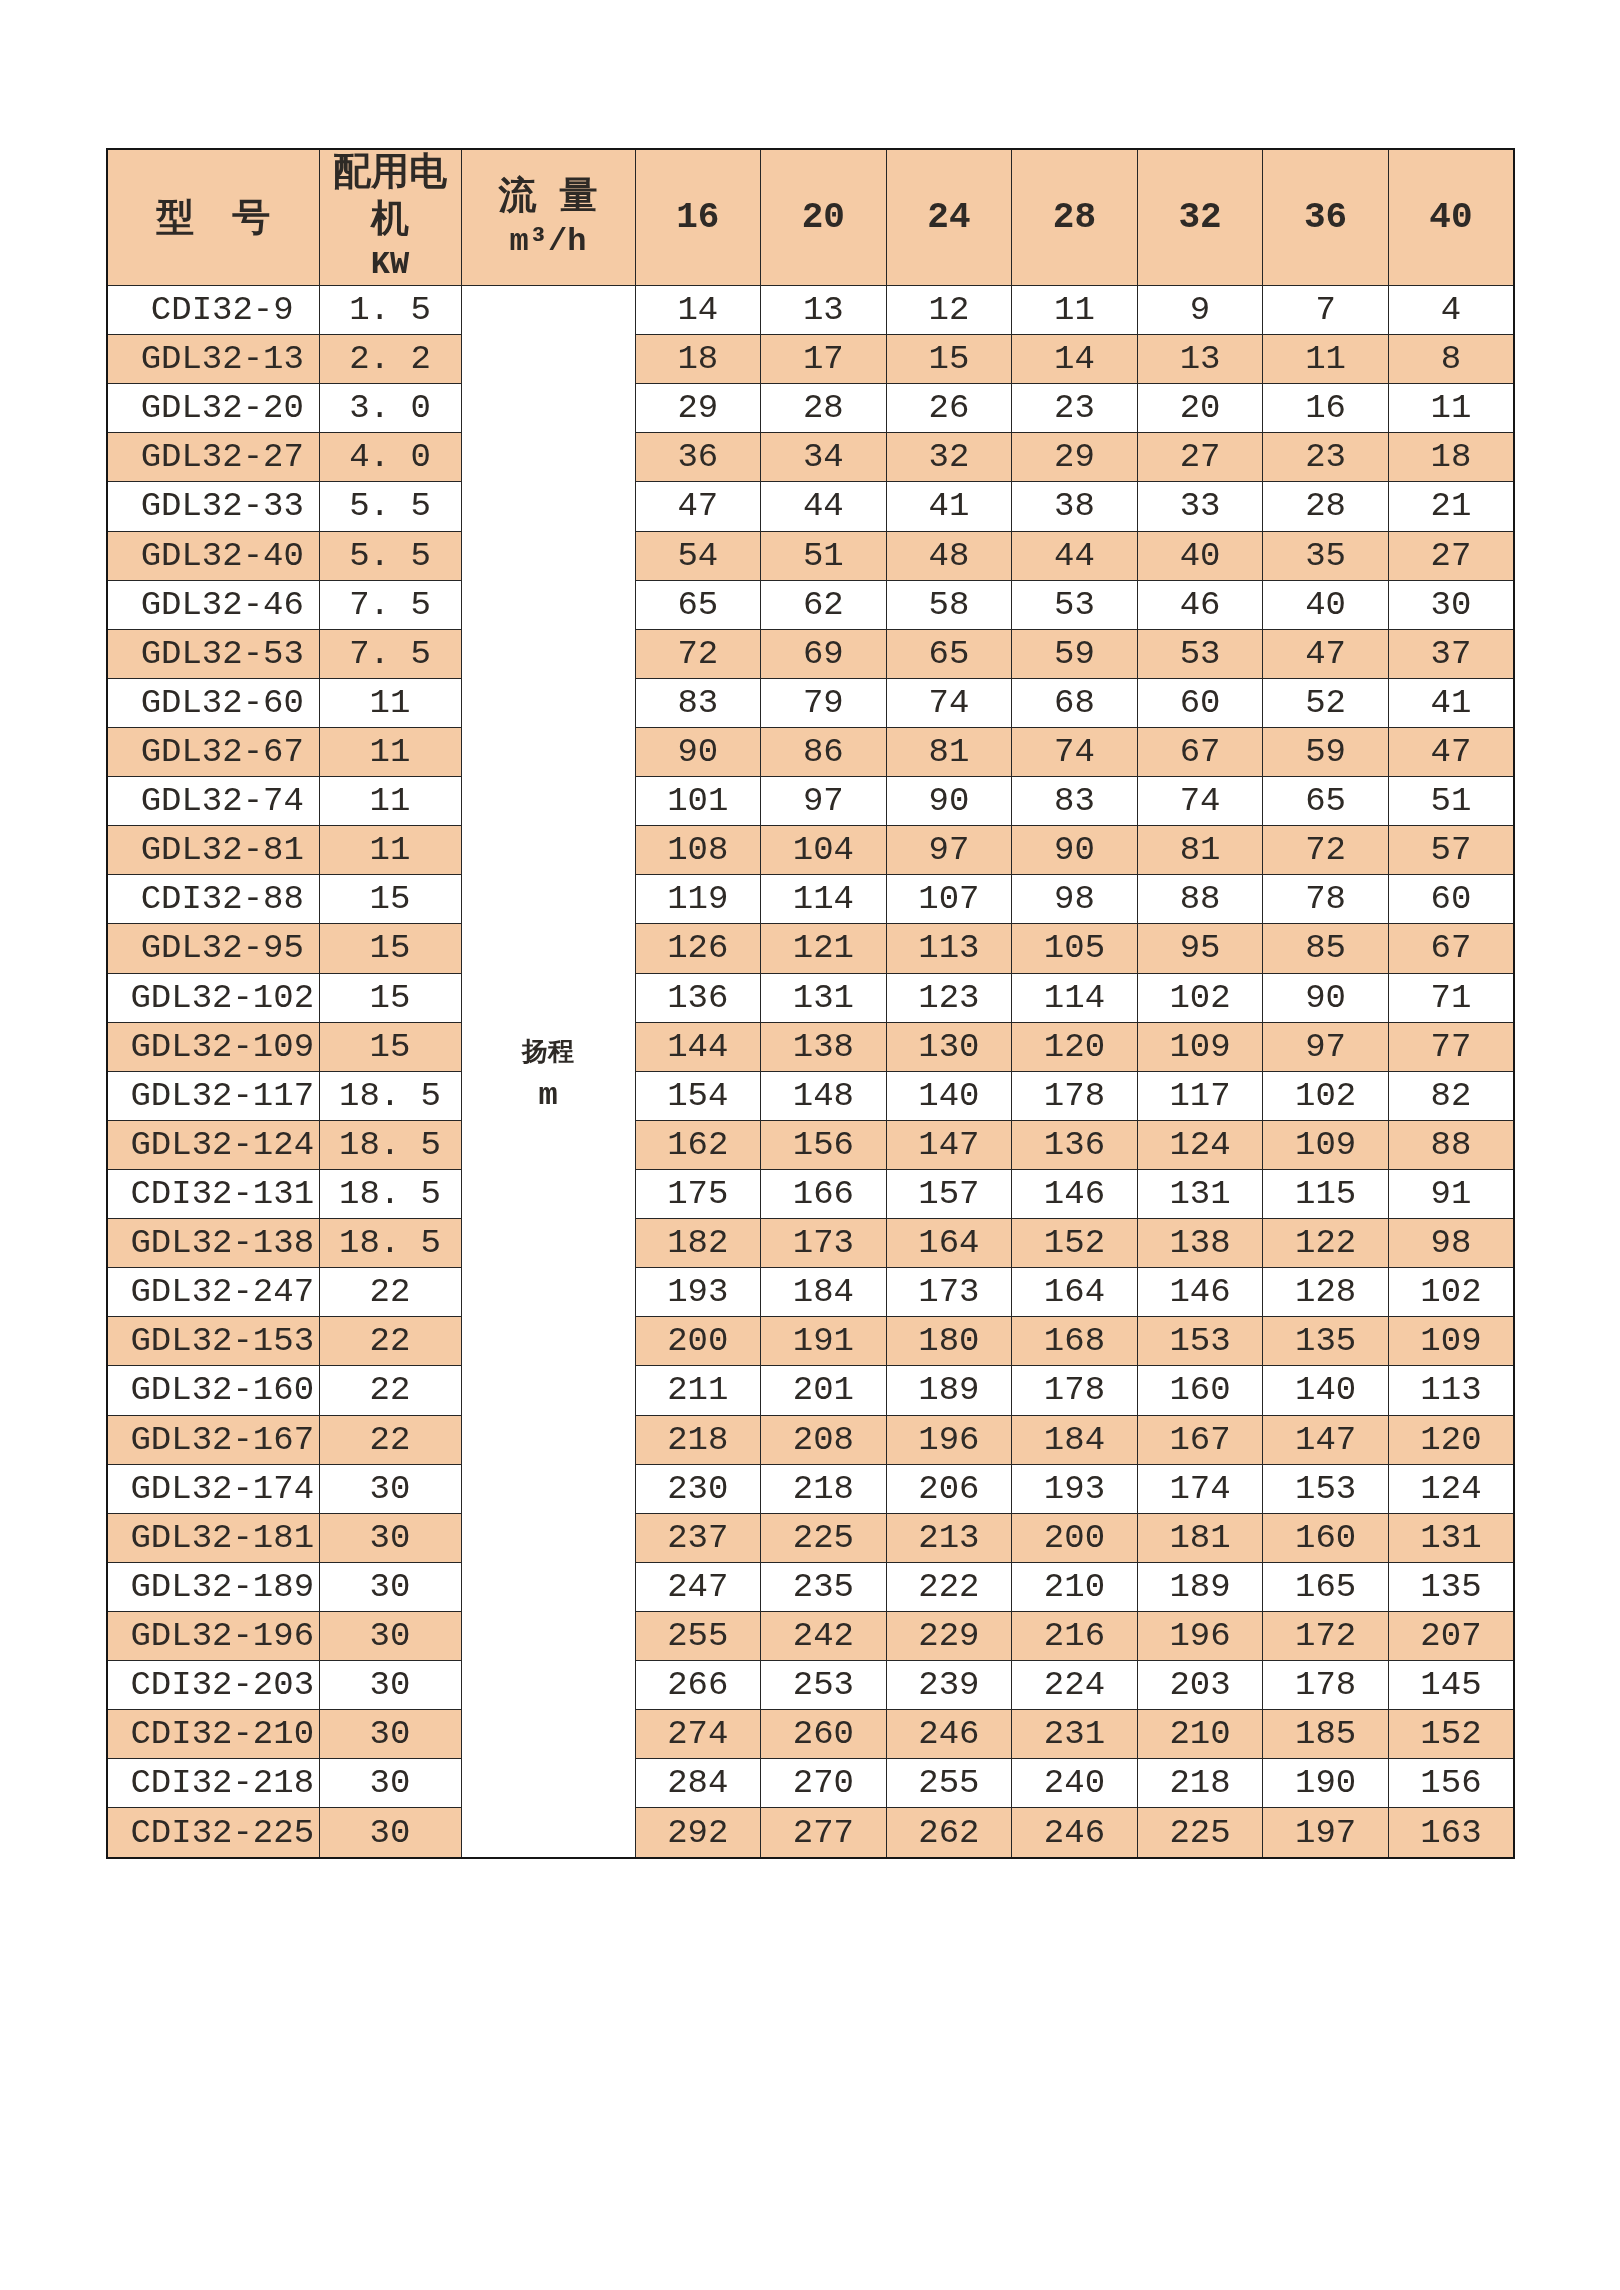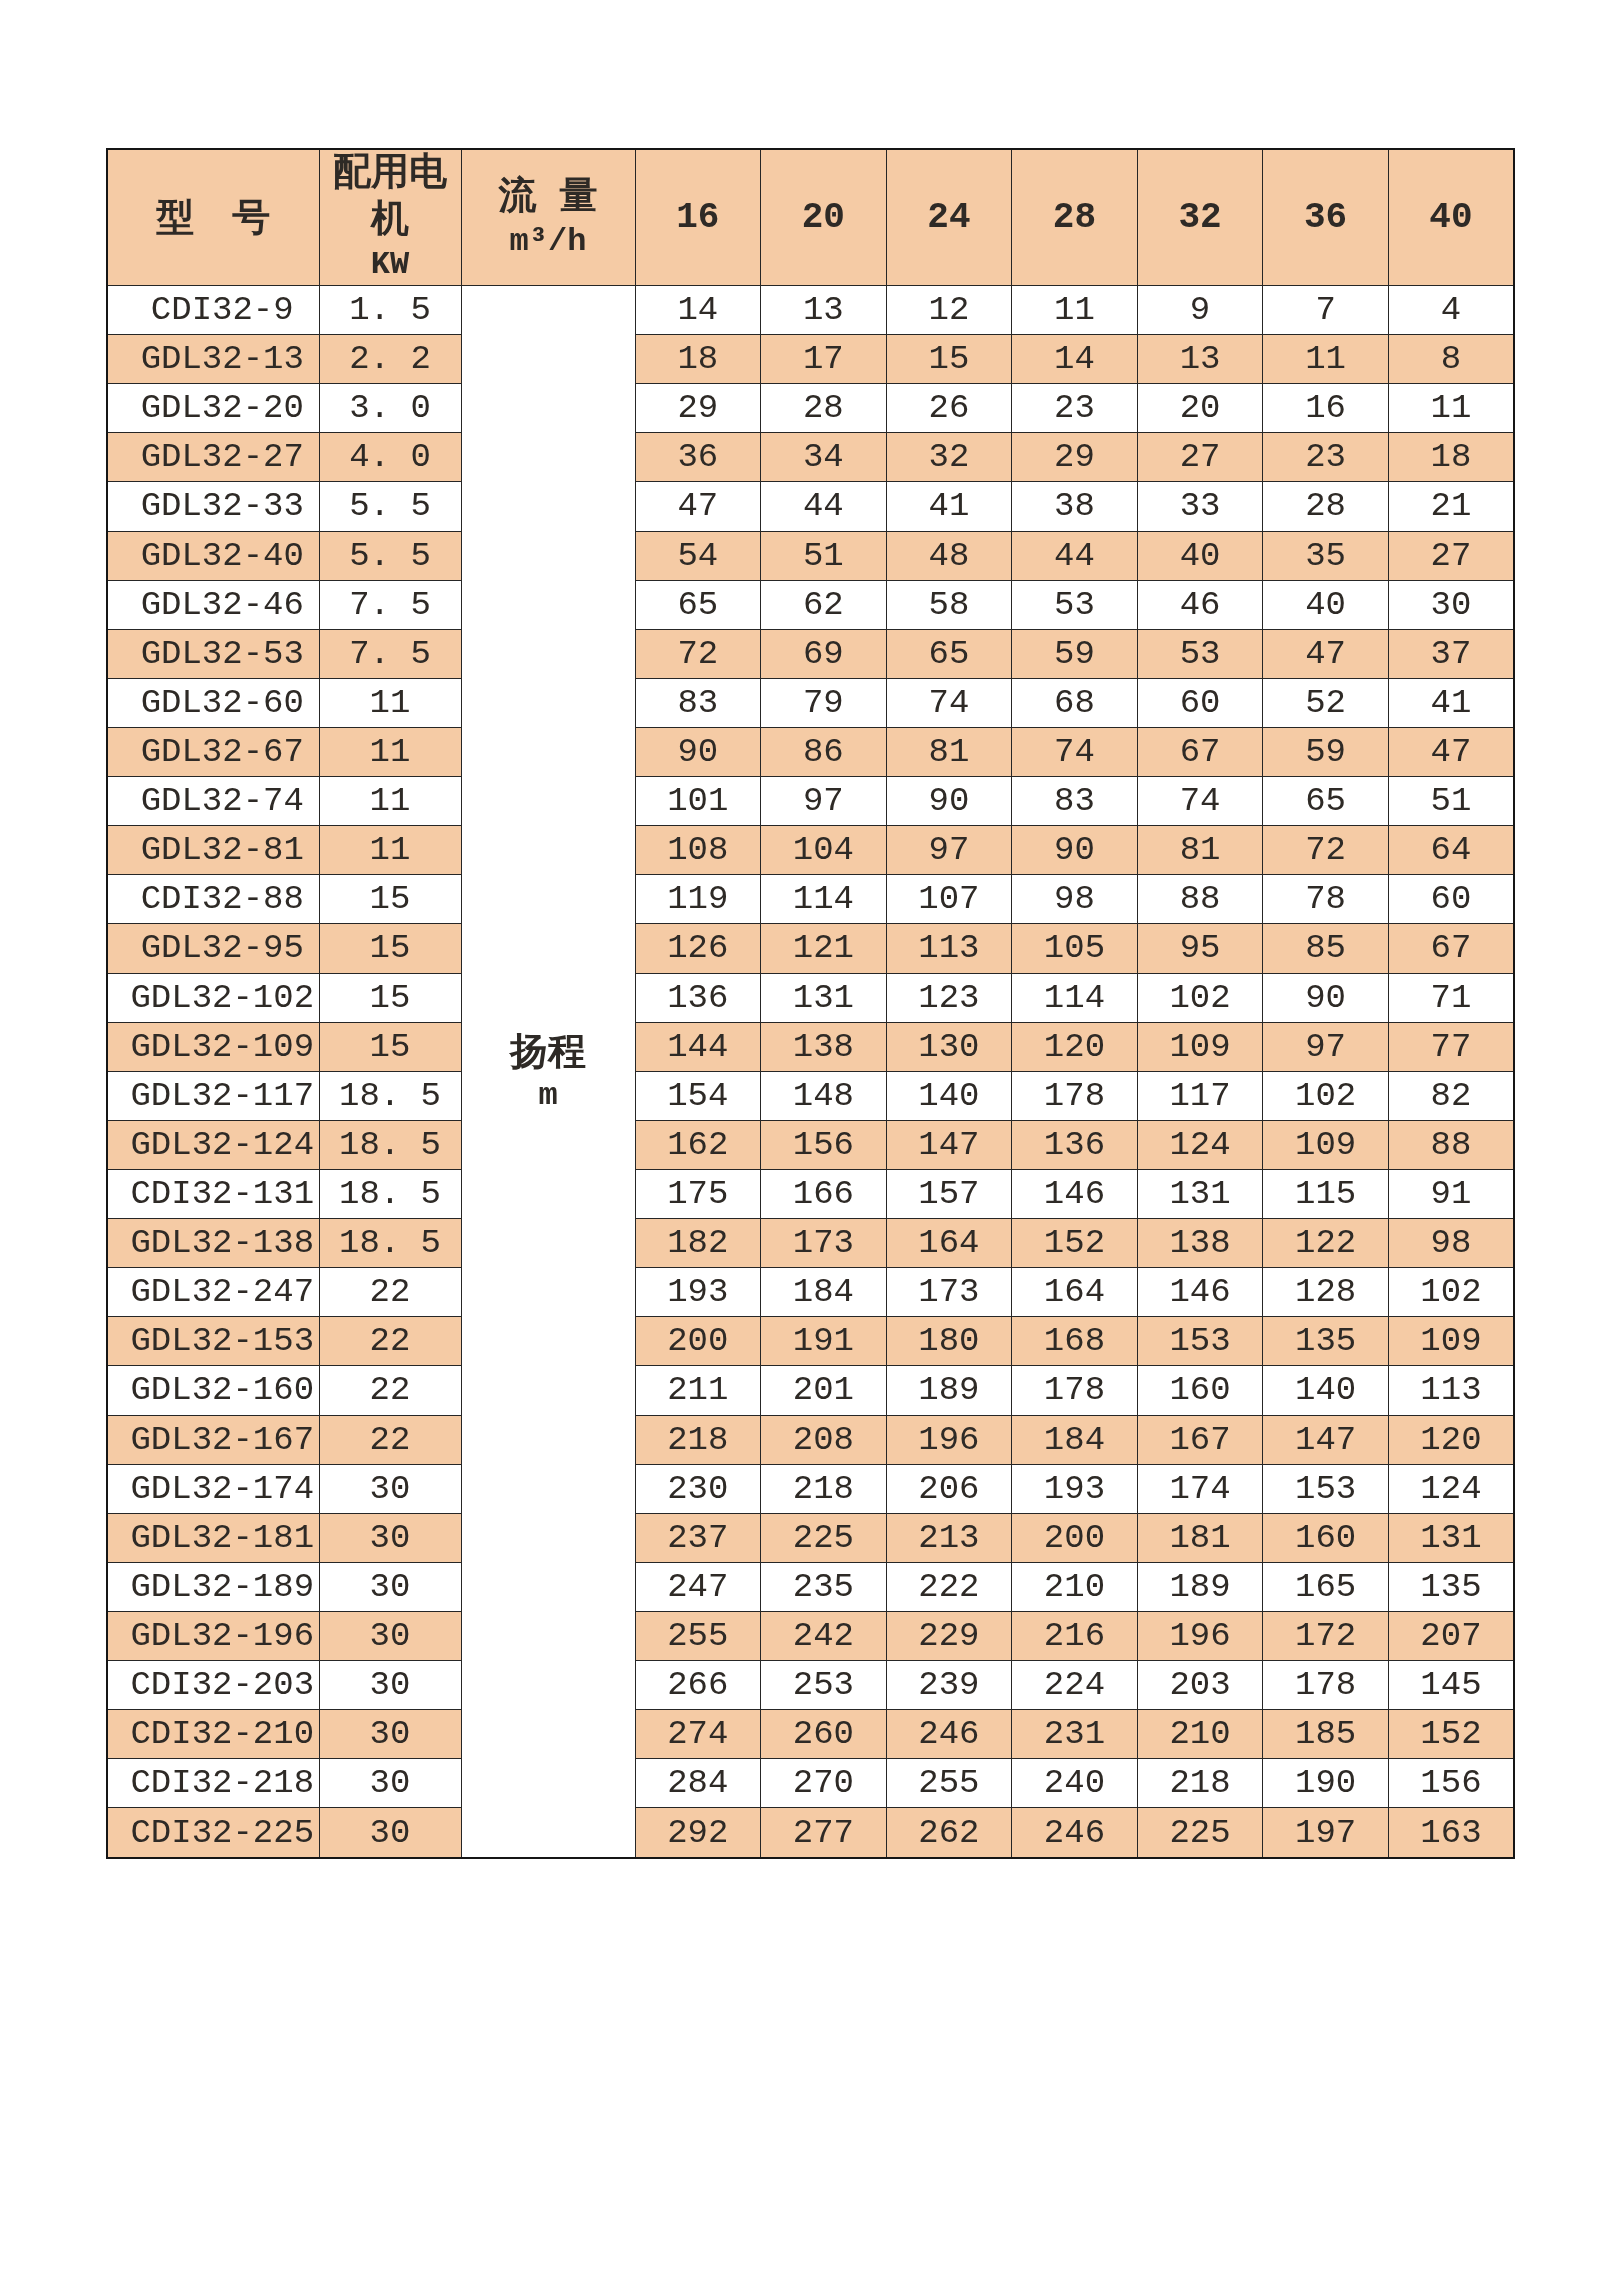--- a/index.html
+++ b/index.html
@@ -71,24 +71,24 @@
   }
   .model-cell{
     text-align:left;
     padding-left:18px !important;
   }
   .unit-cell{
     background:#ffffff !important;
     text-align:center !important;
   }
   .unit-cell .unit-cn{
-    font-size:38px;
+    font-size:26px;
     font-weight:bold;
     line-height:48px;
-    font-family:Liberation Serif, serif;
+    font-family:Liberation Sans, sans-serif;
   }
   .unit-cell .unit-m{
     font-size:32px;
     font-weight:bold;
     line-height:41px;
     font-family:"Liberation Mono","DejaVu Sans Mono",monospace;
   }
 </style>
 </head>
 <body>
@@ -255,21 +255,21 @@
         </tr>
         <tr class="alt">
           <td class="model-cell">GDL32-81</td>
           <td class="kw-cell">11</td>
           <td class="value-cell">108</td>
           <td class="value-cell">104</td>
           <td class="value-cell">97</td>
           <td class="value-cell">90</td>
           <td class="value-cell">81</td>
           <td class="value-cell">72</td>
-          <td class="value-cell">64</td>
+          <td class="value-cell">57</td>
         </tr>
         <tr>
           <td class="model-cell">CDI32-88</td>
           <td class="kw-cell">15</td>
           <td class="value-cell">119</td>
           <td class="value-cell">114</td>
           <td class="value-cell">107</td>
           <td class="value-cell">98</td>
           <td class="value-cell">88</td>
           <td class="value-cell">78</td>

